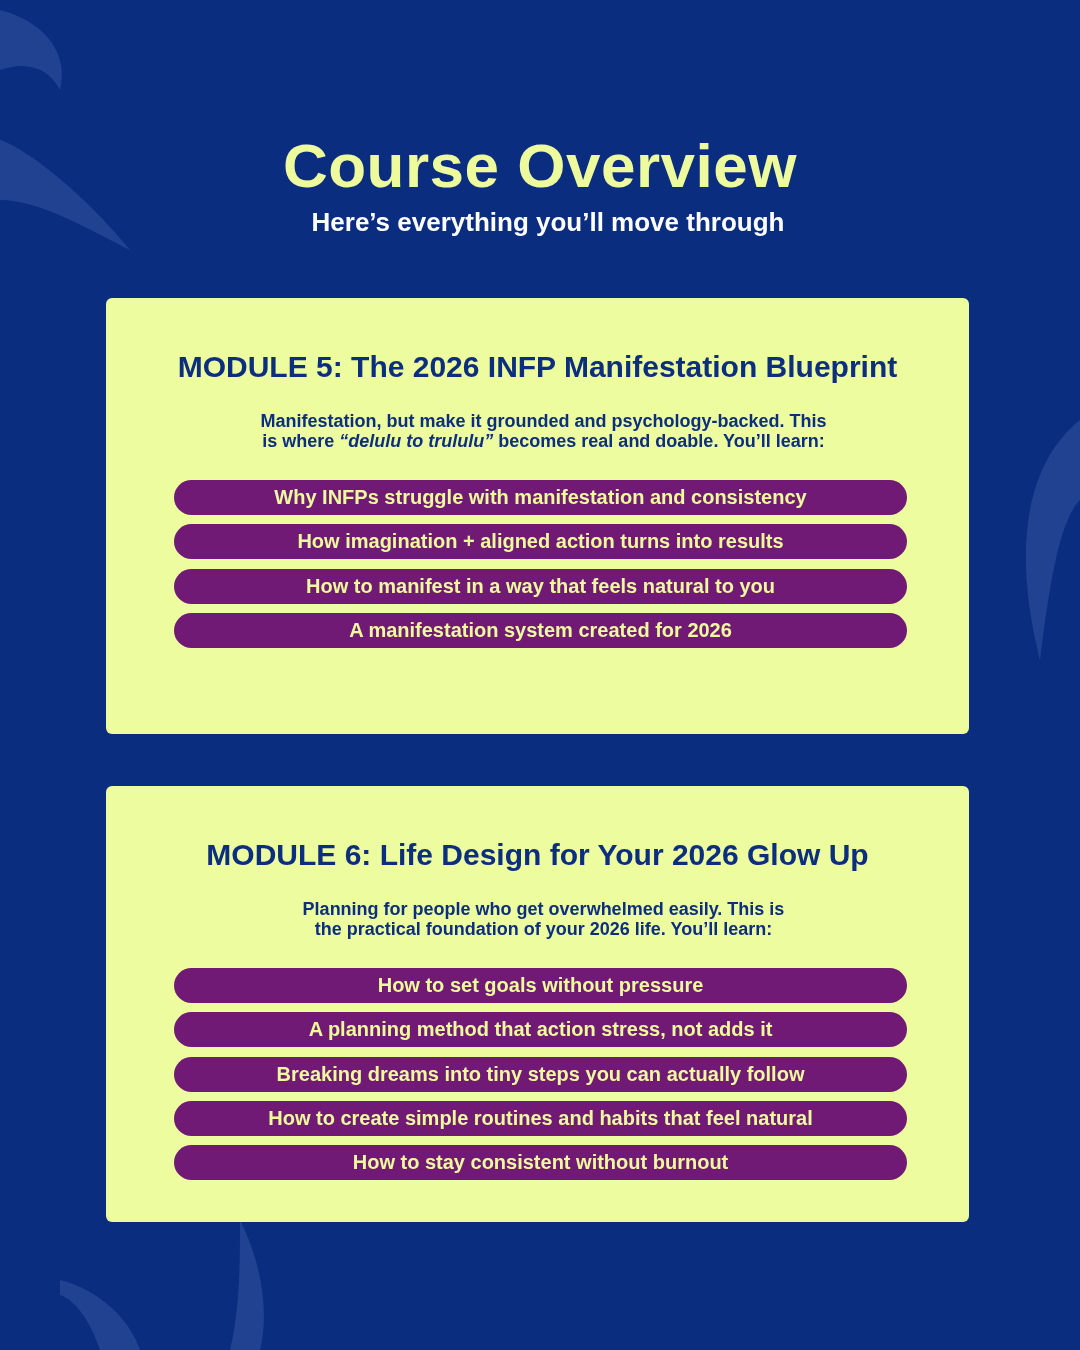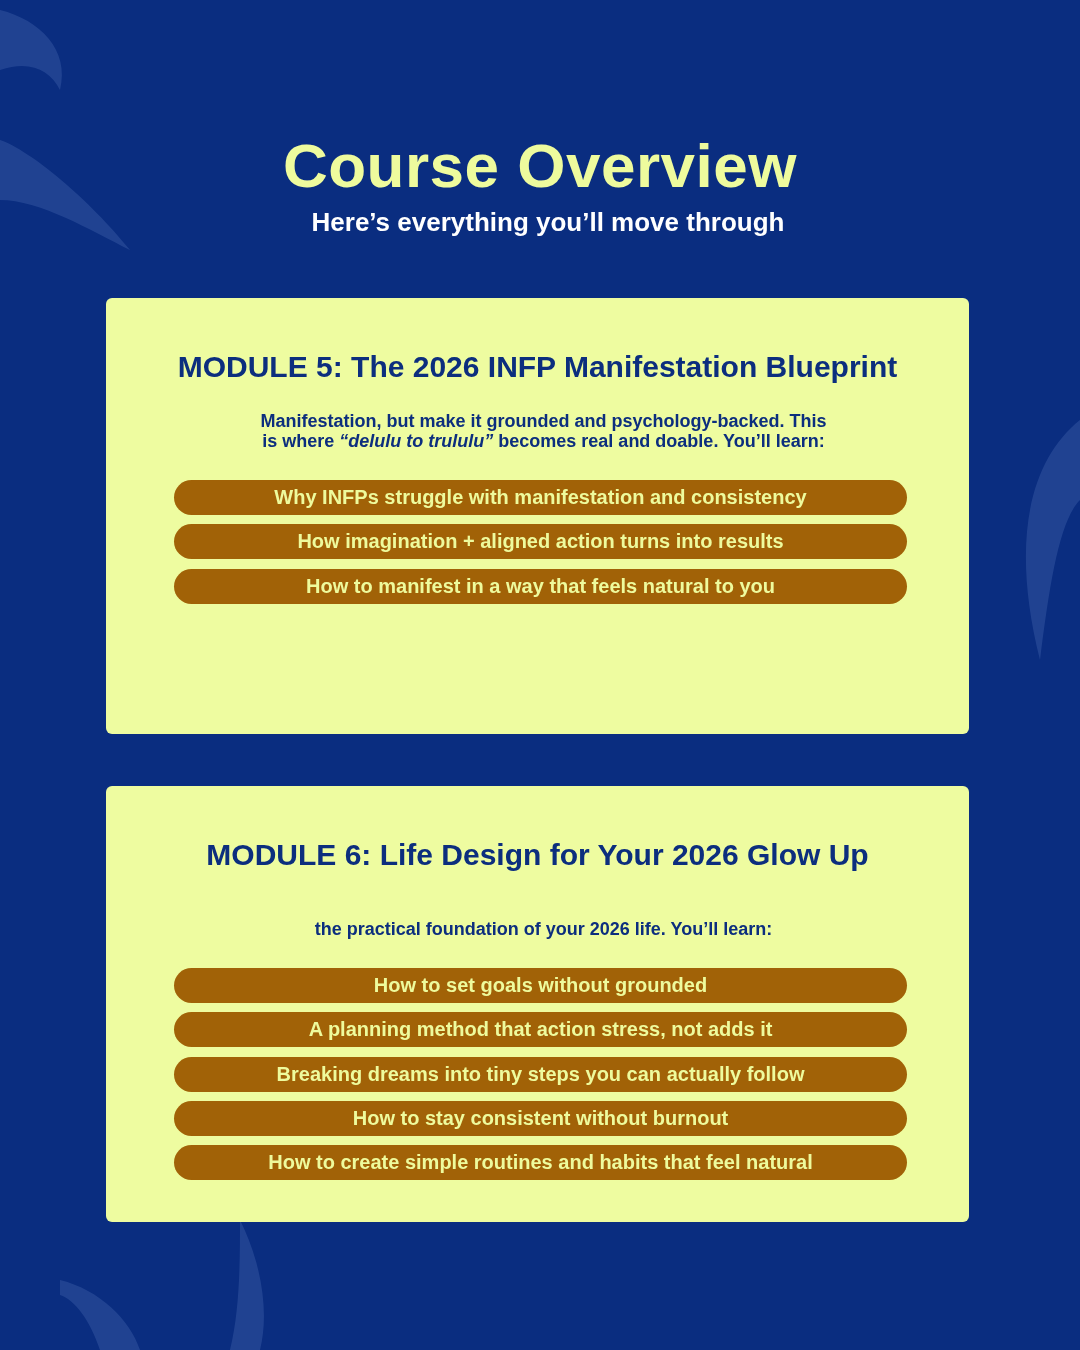--- a/index.html
+++ b/index.html
@@ -25,21 +25,21 @@
     margin: 0; color: #0c2e7e; font-weight: 700; font-size: 30px; text-align: center;
     position: absolute; left: 0; width: 100%; top: 50px; line-height: 38px;
   }
   .mod-desc {
     position: absolute; left: 60px; right: 48px; top: 113px; text-align: center;
     color: #0c2e7e; font-weight: 700; font-size: 18px; line-height: 20px; margin: 0;
   }
   .mod-desc em { font-style: italic; }
   .pills { position: absolute; left: 68px; width: 733px; top: 182px; }
   .pill {
-    height: 35px; border-radius: 18px; background: #a16207; color: #eefb9d;
+    height: 35px; border-radius: 18px; background: #701a75; color: #eefb9d;
     font-weight: 700; font-size: 20px; line-height: 35px; text-align: center;
     margin-bottom: 9.3px; white-space: nowrap; overflow: hidden;
   }
 </style>
 </head>
 <body>
 
 <svg class="bg-leaf" style="left:0;top:0" width="160" height="300" viewBox="0 0 160 300">
   <path d="M0 10 C40 20 70 50 60 90 C50 70 30 60 0 70 Z" fill="#6e8fd0"></path>
   <path d="M0 140 C30 150 90 200 130 250 C90 230 40 200 0 200 Z" fill="#6e8fd0"></path>
@@ -60,29 +60,30 @@
 <section class="card m5">
   <h2 class="mod-title">MODULE 5: The 2026 INFP Manifestation Blueprint</h2>
   <p class="mod-desc">
     <span>Manifestation, but make it grounded and psychology-backed. This</span><br>
     <span>is where </span><em>“delulu to trululu”</em><span> becomes real and doable. You’ll learn:</span>
   </p>
   <div class="pills">
     <div class="pill">Why INFPs struggle with manifestation and consistency</div>
     <div class="pill">How imagination + aligned action turns into results</div>
     <div class="pill">How to manifest in a way that feels natural to you</div>
+    <div class="pill">A manifestation system created for 2026</div>
   </div>
 </section>
 
 <section class="card m6">
   <h2 class="mod-title">MODULE 6: Life Design for Your 2026 Glow Up</h2>
   <p class="mod-desc">
-    <br>
+    <span>Planning for people who get overwhelmed easily. This is</span><br>
     <span>the practical foundation of your 2026 life. You’ll learn:</span>
   </p>
   <div class="pills">
-    <div class="pill">How to set goals without grounded</div>
+    <div class="pill">How to set goals without pressure</div>
     <div class="pill">A planning method that action stress, not adds it</div>
     <div class="pill">Breaking dreams into tiny steps you can actually follow</div>
+    <div class="pill">How to create simple routines and habits that feel natural</div>
     <div class="pill">How to stay consistent without burnout</div>
-    <div class="pill">How to create simple routines and habits that feel natural</div>
   </div>
 </section>
 
 </body></html>

